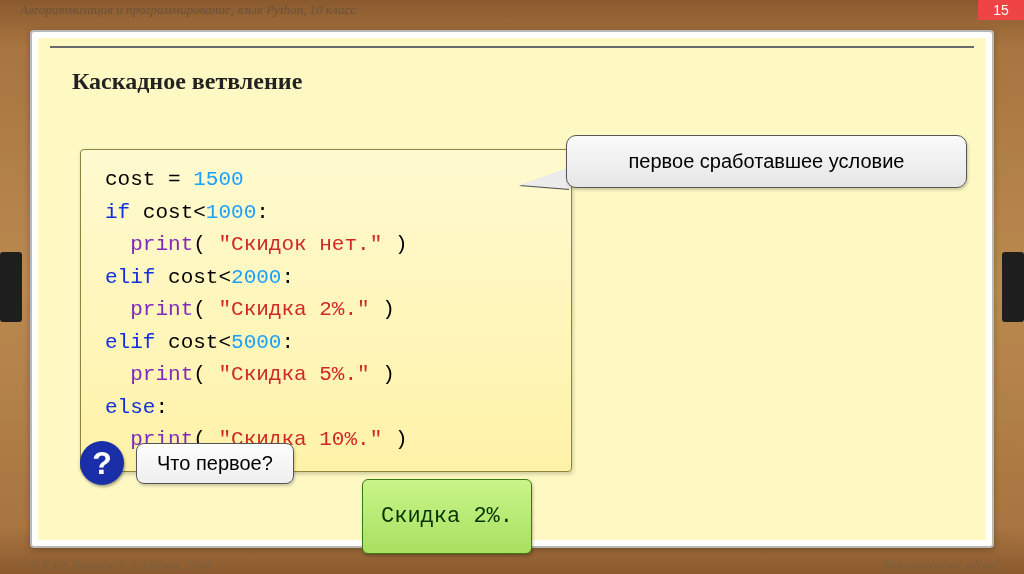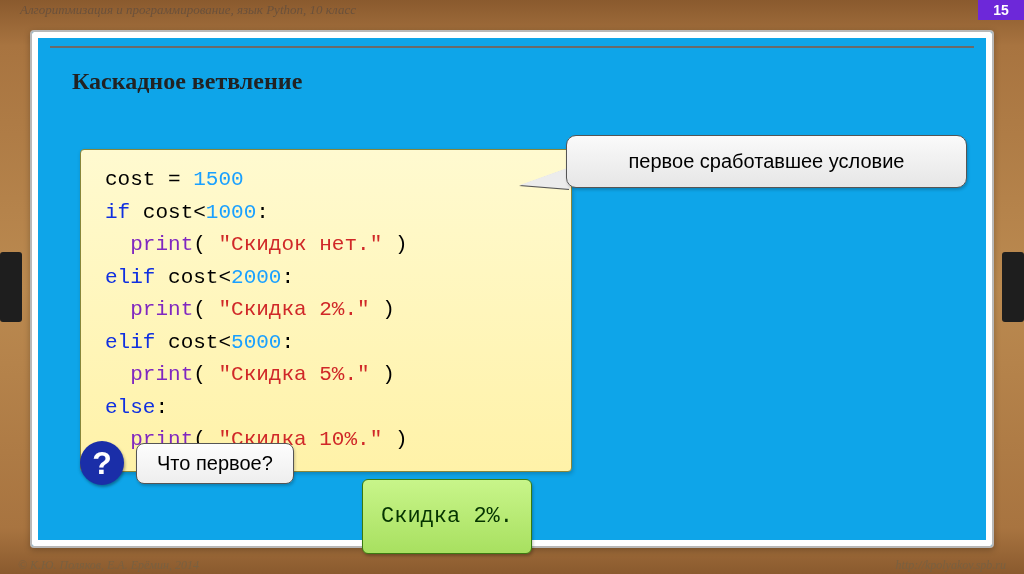--- a/index.html
+++ b/index.html
@@ -22,39 +22,39 @@
     position: absolute; top: 0; left: 12px; right: 0; height: 20px;
     display: flex; justify-content: space-between; align-items: center;
     padding: 0 8px;
     color: #6b513b;
     font-style: italic;
     font-size: 13px;
   }
   .pagebadge {
     position: absolute; top: 0; right: 0;
     width: 46px; height: 20px;
-    background: #6d28d9;
+    background: #ef4444;
     color: #fff;
-    font-size: 14px; font-weight: bold;
+    font-size: 14px; font-weight: normal;
     display: flex; align-items: center; justify-content: center;
     font-family: Arial, sans-serif;
   }
   .bottombar {
     position: absolute; bottom: 0; left: 0; right: 0; height: 18px;
     display: flex; justify-content: space-between; align-items: center;
-    padding: 0 18px;
+    padding: 0 30px;
     color: #7a6040;
     font-style: italic;
     font-size: 12px;
   }
 
   .card {
     position: absolute;
     top: 30px; left: 30px; right: 30px; bottom: 26px;
-    background: #0ea5e9;
+    background: #fef9c3;
     border: 2px solid #b8b8b8;
     border-radius: 4px;
     box-shadow: 0 2px 6px rgba(0,0,0,.25), inset 0 0 0 6px #fff;
     padding: 28px 40px 20px;
   }
   .card::after{
     content:""; position:absolute; left:18px; right:18px; top:14px; height:2px;
     background:#6a6a6a;
   }
 

